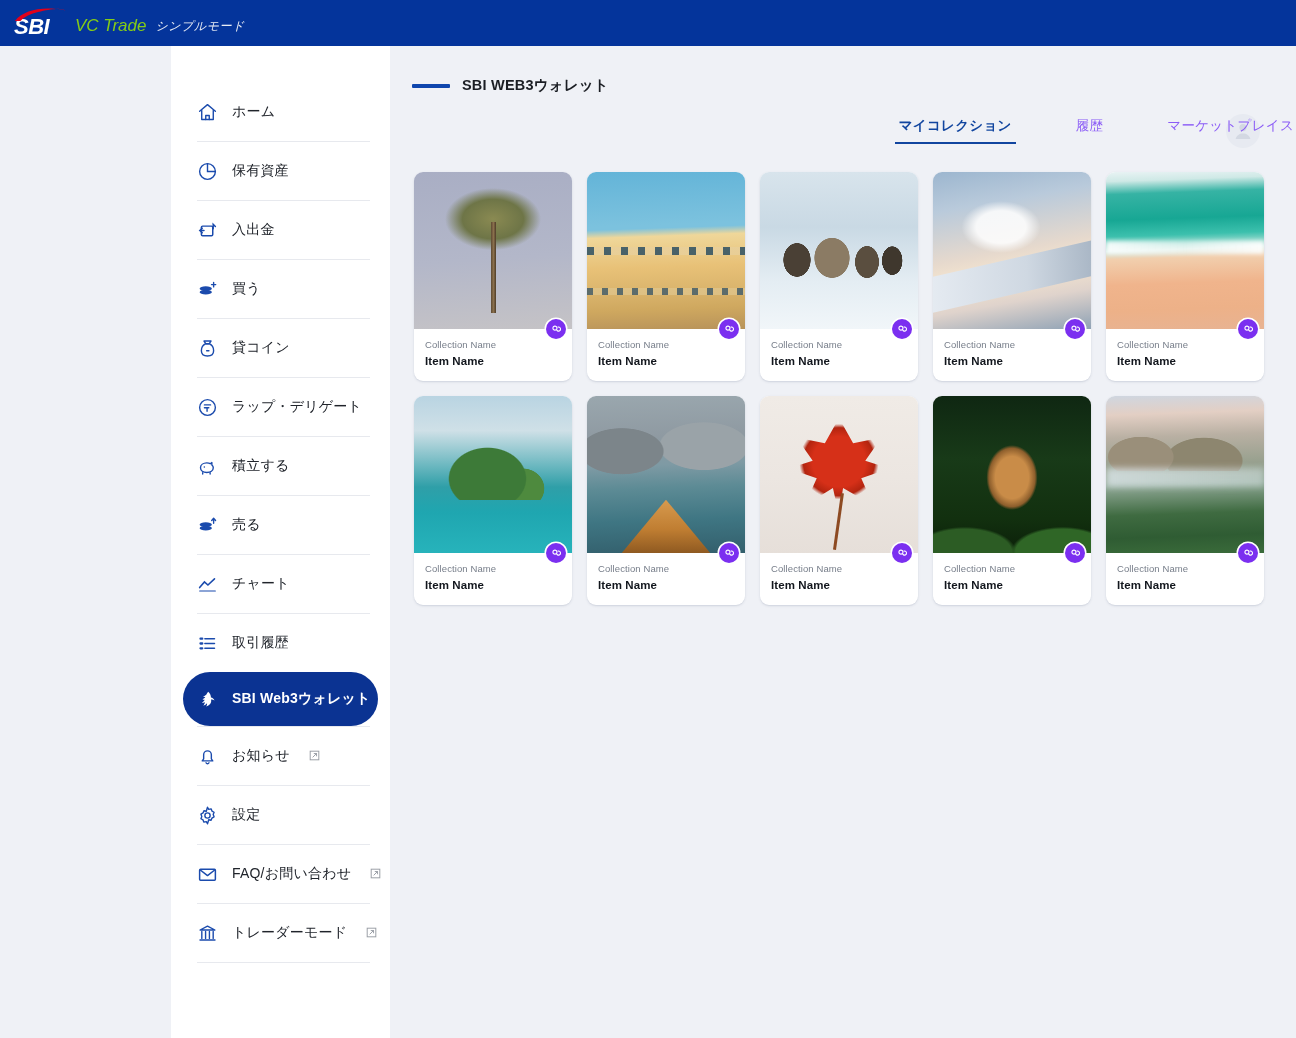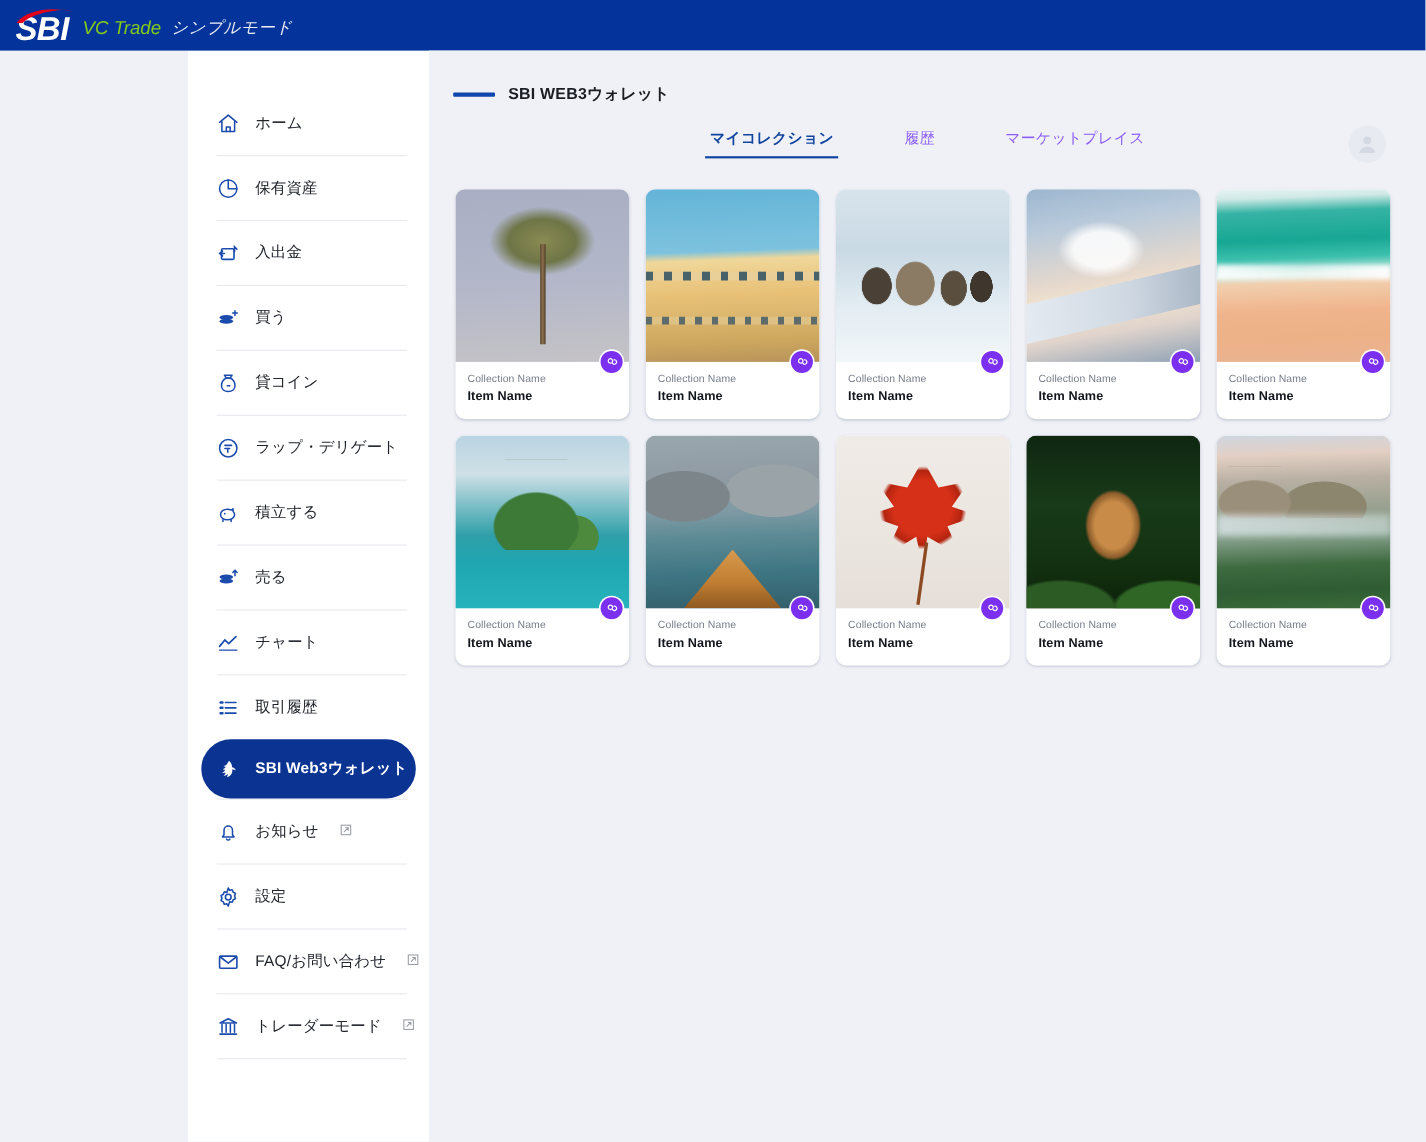--- a/index.html
+++ b/index.html
@@ -22,30 +22,30 @@
   .sbi-logo {
     position: relative;
     width: 52px; height: 30px;
     display: flex; align-items: flex-end;
   }
   .sbi-logo .swoosh {
     position: absolute; left: 0; top: 0; width: 52px; height: 14px;
   }
   .sbi-logo .sbi-text {
     font-family: "Liberation Sans", sans-serif;
-    font-style: italic; font-weight: 700; font-size: 30px;
+    font-style: italic; font-weight: 700; font-size: 22px;
     color: #ffffff; letter-spacing: -0.5px; line-height: 20px;
     padding-bottom: 1px;
   }
   .vctrade {
     font-style: italic; font-weight: 400; font-size: 17px;
     color: #84cc16; line-height: 20px; padding-bottom: 2px;
   }
   .simplemode {
-    font-style: italic; font-weight: 400; font-size: 15px;
+    font-style: italic; font-weight: 400; font-size: 12px;
     color: #e8ecf5; line-height: 18px; padding-bottom: 3px;
     letter-spacing: 0.5px;
   }
 
   
   .page { display: flex; width: 1296px; height: 992px; }
   .gutter { width: 171px; background: #eff1f6; flex: 0 0 171px; }
   .sidebar {
     width: 219px; flex: 0 0 219px;
     background: #ffffff;
@@ -101,21 +101,21 @@
   }
   .avatar {
     position: absolute; right: 36px; top: 68px;
     width: 34px; height: 34px; border-radius: 50%;
     background: #e7eaf1;
     display: flex; align-items: center; justify-content: center;
   }
 
   
   .tabs {
-    display: flex; justify-content: center; gap: 0;
+    display: flex; justify-content: flex-end; gap: 0;
     margin-top: 16px;
   }
   .tab {
     font-size: 13.5px; color: #8b5cf6; letter-spacing: .3px;
     padding: 6px 2px 9px 2px; cursor: pointer;
     position: relative;
   }
   .tab + .tab { margin-left: 60px; }
   .tab.active { color: #11459f; font-weight: 700; }
   .tab.active::after {

